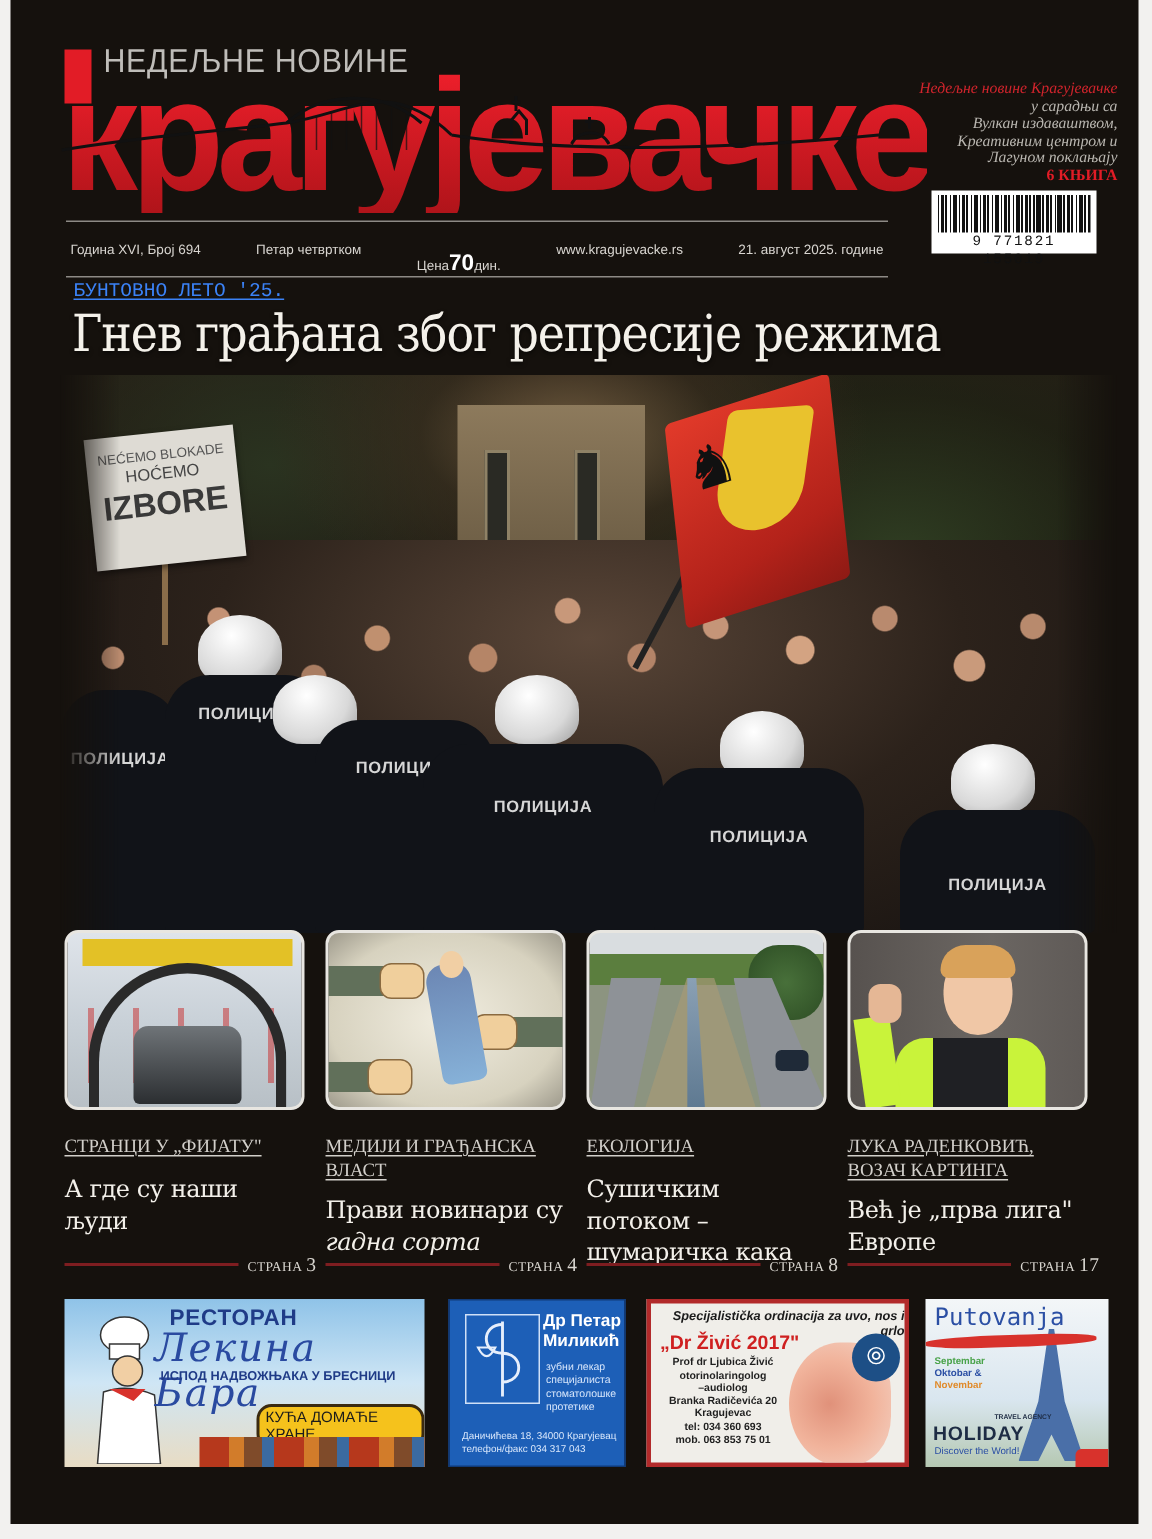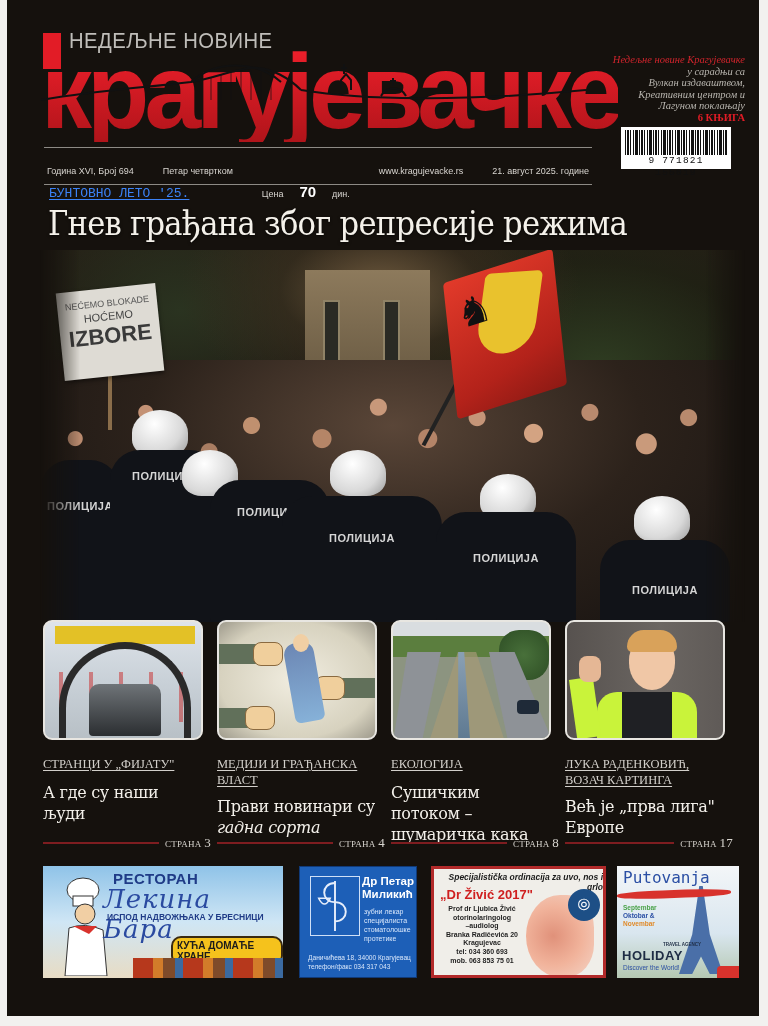--- a/index.html
+++ b/index.html
@@ -52,25 +52,25 @@
         #111 8px 9px, #fff 9px 10px, #111 10px 13px, #fff 13px 14px);
     }
     .barcode .digits {
       font-family: "Liberation Mono", monospace; font-size: 9.5px; color: #111;
       text-align: center; letter-spacing: 1.2px; line-height: 12px;
     }
 
     .infobar {
       position: absolute; left: 37px; top: 147px; width: 548px; height: 19px;
       border-top: 1px solid #8d8a85; border-bottom: 1px solid #8d8a85;
-      display: flex; align-items: flex-start; justify-content: space-between;
+      display: flex; align-items: center; justify-content: space-between;
       padding: 18px 3px; color: #d8d5d0; font-size: 9px;
       font-family: "Liberation Sans", sans-serif;
     }
-    .infobar .price { display: flex; align-items: baseline; gap: 16px; margin-top: 20px; }
+    .infobar .price { display: flex; align-items: baseline; gap: 0; margin-top: 20px; }
     .infobar .price-num { font-weight: bold; font-size: 15px; color: #fff; line-height: 12px; }
 
     
     .kicker {
       position: absolute; left: 42px; top: 186px; color: #3b82f6;
       font-family: Liberation Mono, monospace; font-size: 13px; text-decoration: underline;
       text-underline-offset: 2px;
     }
     .headline {
       position: absolute; left: 41px; top: 203px; color: #f4f1ea;
@@ -198,21 +198,21 @@
     .t4 .fist { position: absolute; left: 12px; top: 34px; width: 22px; height: 26px; background: #e5b795; border-radius: 8px; }
     .t4 .arm { position: absolute; left: 6px; top: 56px; width: 24px; height: 60px; background: #c9f33a; transform: rotate(-8deg); }
 
     
     .ads { position: absolute; left: 36px; top: 866px; height: 112px; width: 690px; }
     .ad { position: absolute; top: 0; height: 112px; overflow: hidden; }
     .ad1 { left: 0; width: 240px; background: linear-gradient(#8fc3e8, #cfe6f5 50%, #e8dcc4); }
     .ad1 .t-small { position: absolute; left: 70px; top: 4px; color: #1f3b87; font-weight: bold; font-size: 15px; letter-spacing: .5px; font-family: "Liberation Sans", sans-serif; }
     .ad1 .t-script { position: absolute; left: 60px; top: 18px; color: #2a4aa0; font-family: "DejaVu Serif", serif; font-style: italic; font-size: 26px; letter-spacing: 1px; }
     .ad1 .t-sub { position: absolute; left: 64px; top: 46px; color: #1f3b87; font-size: 8.5px; font-weight: bold; font-family: "Liberation Sans", sans-serif; }
-    .ad1 .badge { position: absolute; left: 128px; top: 70px; background: #f5c21c; border: 2px solid #3a2a10; border-radius: 10px; padding: 2px 4px; font-size: 10px; font-weight: bold; color: #1b1b1b; font-family: "Liberation Sans", sans-serif; }
+    .ad1 .badge { position: absolute; left: 128px; top: 70px; background: #f5c21c; border: 2px solid #3a2a10; border-radius: 10px; padding: 2px 4px; font-size: 10px; font-weight: normal; color: #1b1b1b; font-family: "Liberation Sans", sans-serif; }
     .ad1 .chef { position: absolute; left: 16px; top: 10px; width: 56px; height: 100px; }
     .ad1 .food { position: absolute; left: 90px; top: 92px; width: 150px; height: 20px; background: repeating-linear-gradient(90deg, #b6381c 0 20px, #d27c2a 20px 30px, #7f4b2a 30px 42px, #3b6aa0 42px 50px); }
 
     .ad2 { left: 256px; width: 118px; background: #1d5fb7; border: 1px solid #103a78; }
     .ad2 .logo-box { position: absolute; left: 10px; top: 9px; width: 50px; height: 60px; border: 1.5px solid #cfe0f7; }
     .ad2 .name { position: absolute; left: 62px; top: 8px; color: #fff; font-family: "Liberation Sans", sans-serif; font-weight: bold; font-size: 11.5px; line-height: 13px; }
     .ad2 .desc { position: absolute; left: 64px; top: 40px; color: #d7e6fb; font-family: "Liberation Sans", sans-serif; font-size: 7px; line-height: 9px; }
     .ad2 .addr { position: absolute; left: 8px; top: 86px; color: #d7e6fb; font-family: "Liberation Sans", sans-serif; font-size: 6.6px; line-height: 9px; }
 
     .ad3 { left: 388px; width: 175px; background: #f0eee9; border: 3px solid #b22a2a; }

